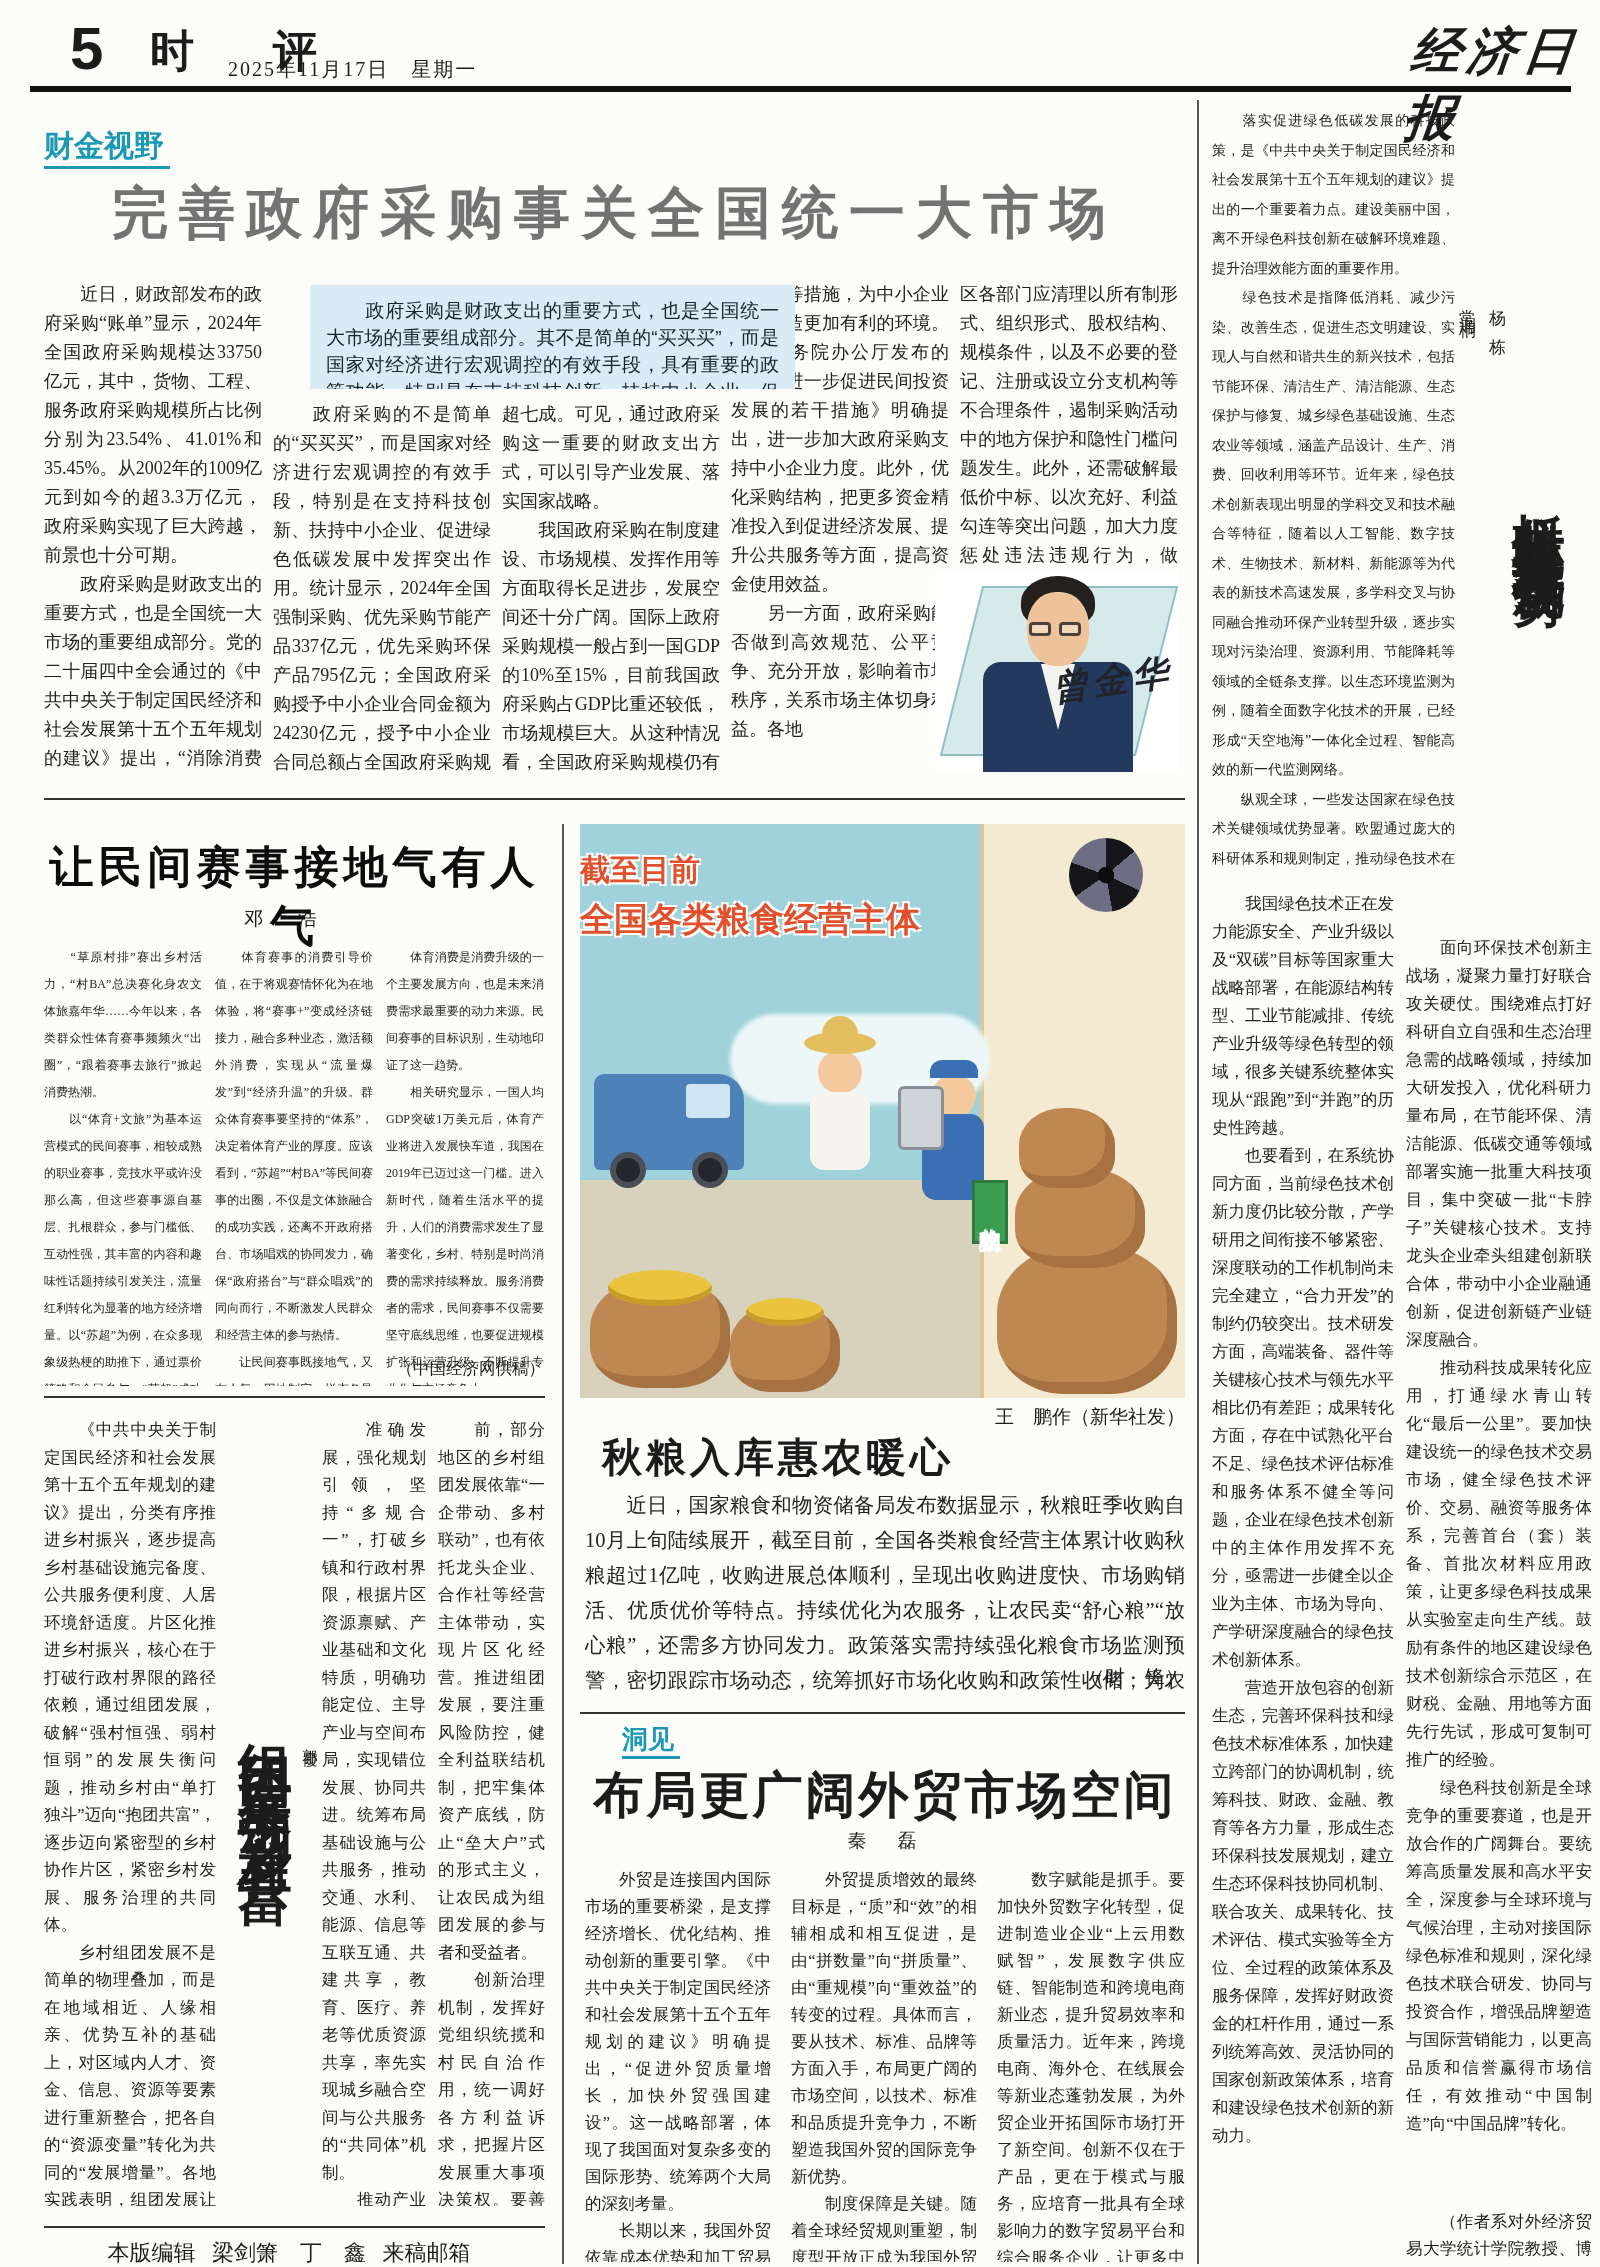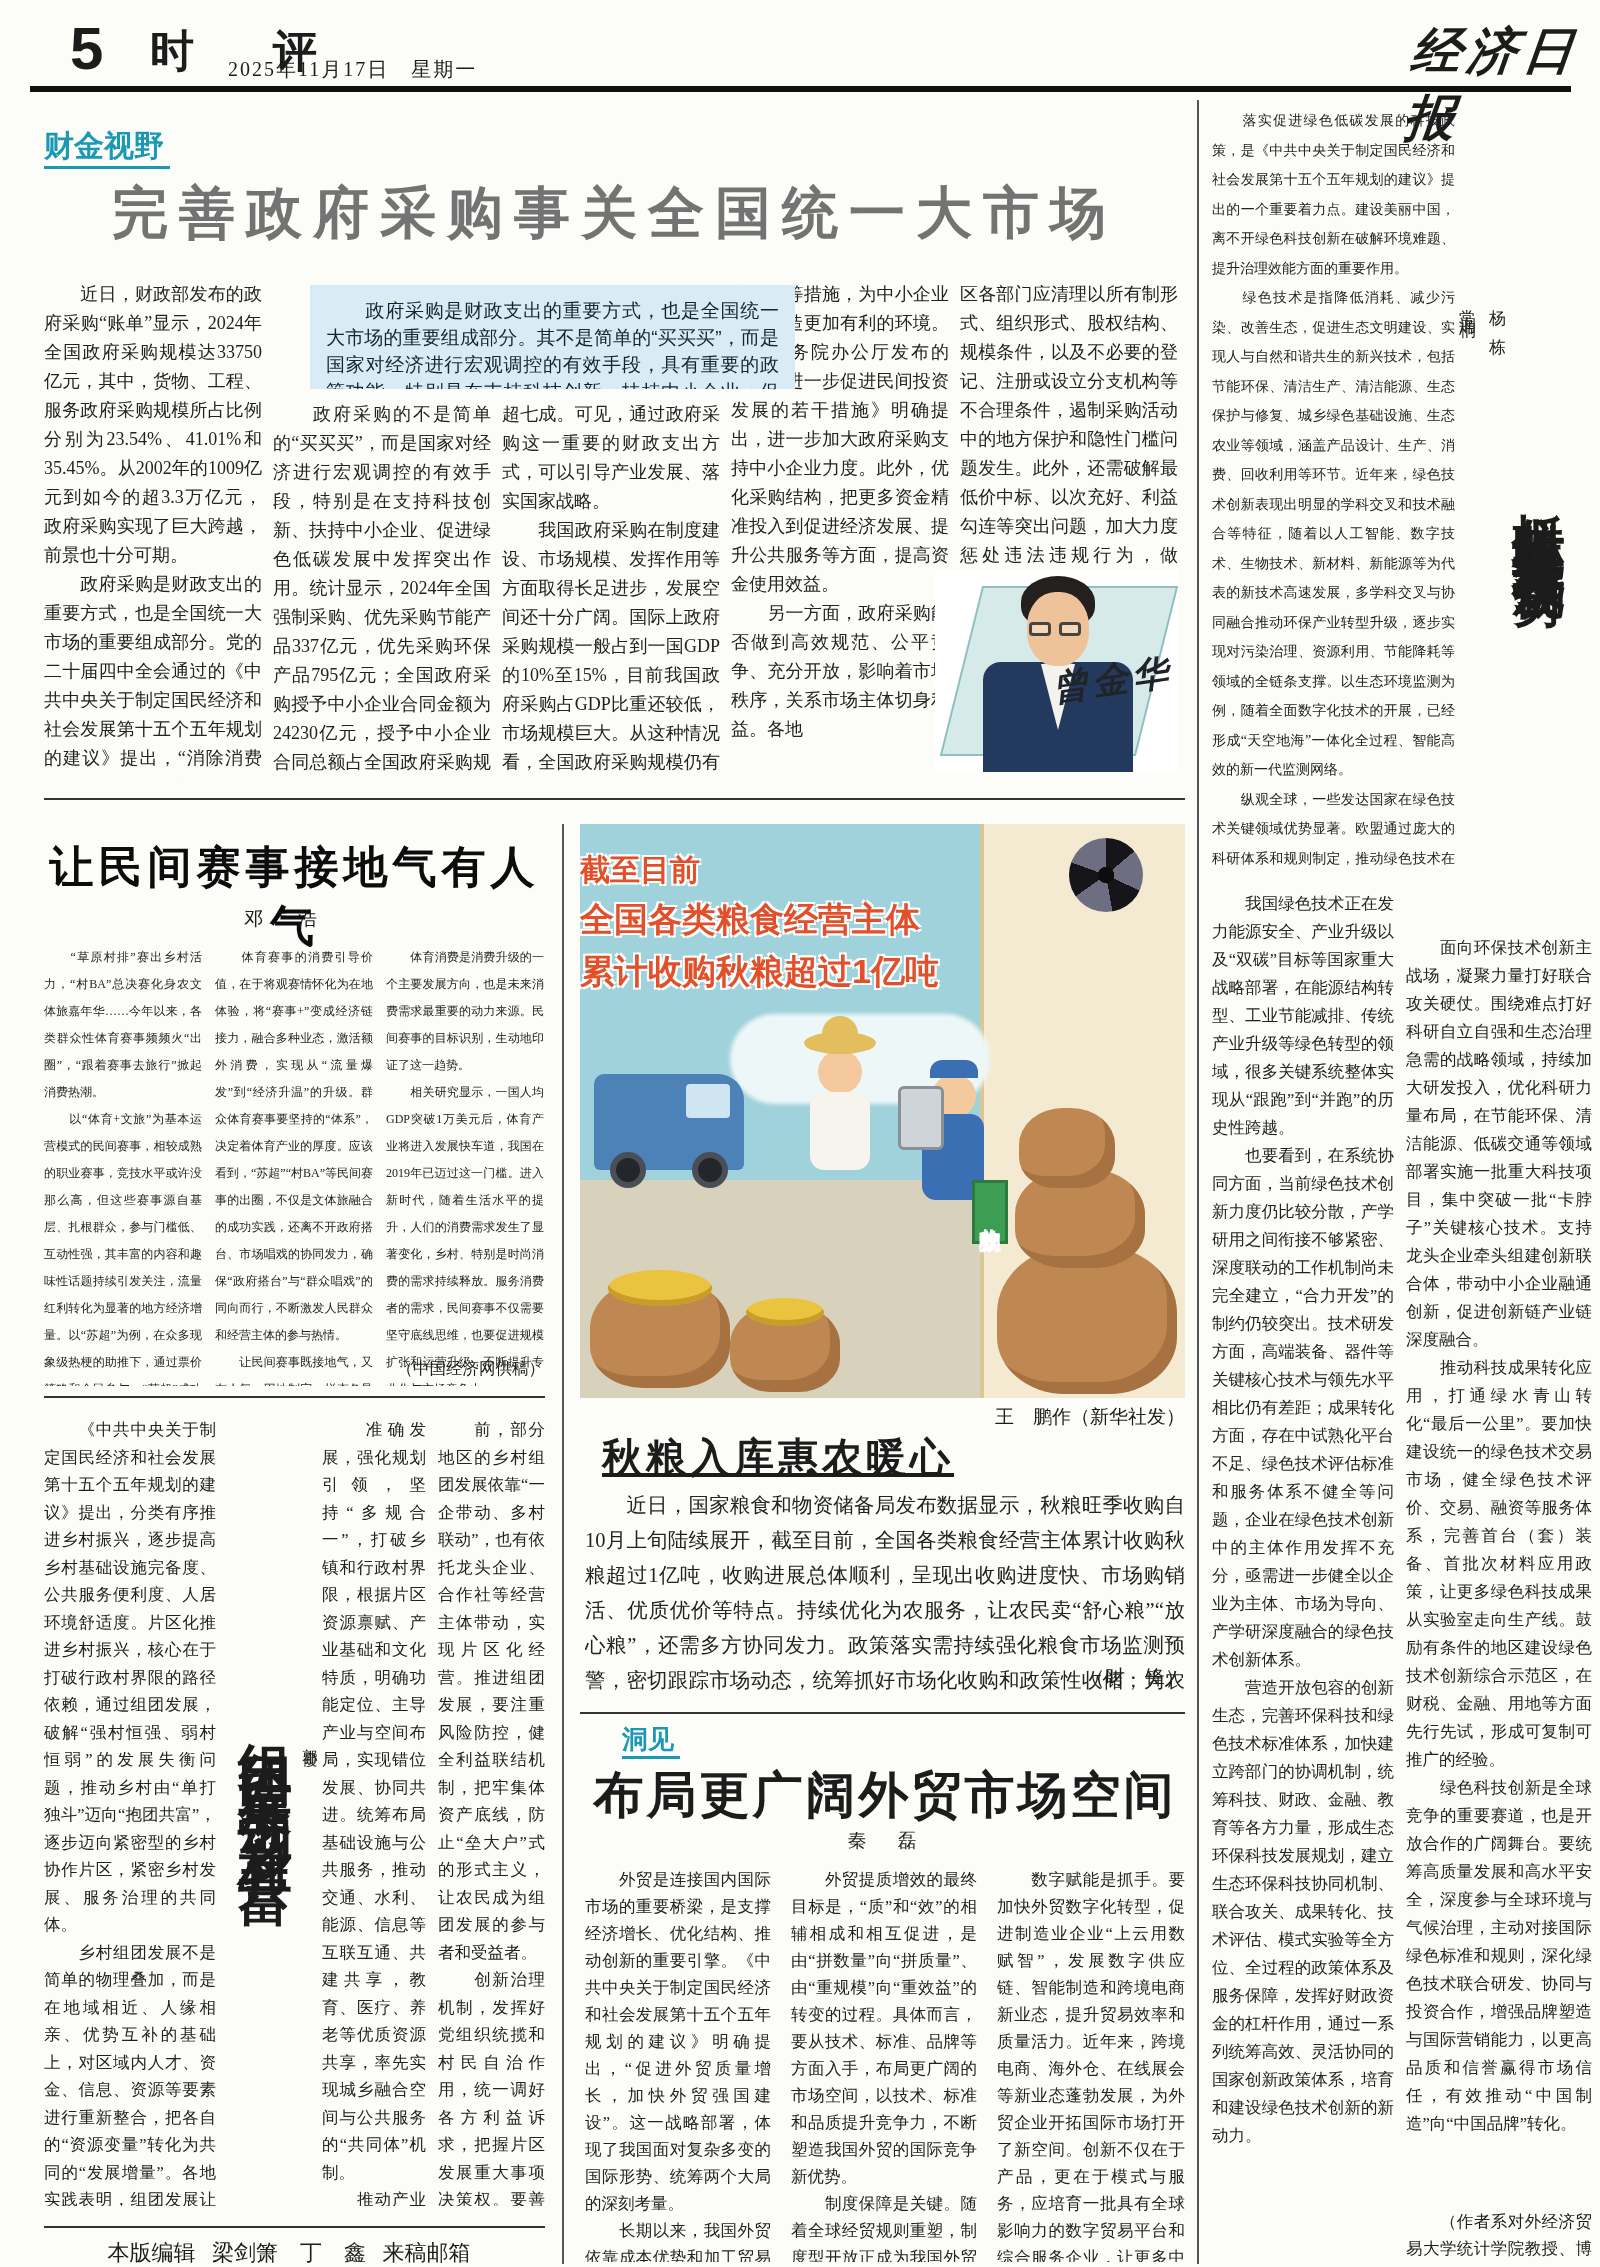--- a/index.html
+++ b/index.html
@@ -71,21 +71,21 @@
   .farmer .hat { position:absolute; left:-14px; top:-18px; width:72px; height:22px; background:#e3bd5e; border-radius:50%; }
   .farmer .hatTop { position:absolute; left:4px; top:-34px; width:36px; height:24px; background:#e3bd5e; border-radius:18px 18px 0 0; }
   .farmer .bodyShirt { position:absolute; left:-8px; top:42px; width:60px; height:78px; background:#f6f4ec; border-radius:14px; }
   .official .cap { position:absolute; left:-2px; top:-14px; width:48px; height:18px; background:#3a6fb3; border-radius:12px 12px 0 0; }
   .official .bodyCoat { position:absolute; left:-10px; top:40px; width:62px; height:86px; background:#3a6fb3; border-radius:14px; }
   .sign { position:absolute; background:#3c9e52; border:3px solid #2c7a3d; color:#fff; font-family:"Liberation Sans",sans-serif; font-weight:bold; font-size:22px; line-height:26px; writing-mode:vertical-rl; text-align:center; padding:4px 2px; }
   .device { position:absolute; width:46px; height:64px; background:#cfd4d9; border:3px solid #8a9097; border-radius:6px; }
   .cartoon-caption { left:580px; top:1404px; width:605px; text-align:right; font-size:19px; }
 
   
-  .grain-headline { left:602px; top:1430px; font-size:40px; font-weight:900; font-family:"Liberation Sans",sans-serif; letter-spacing:4px;text-decoration:underline; }
+  .grain-headline { left:602px; top:1430px; font-size:40px; font-weight:900; font-family:"Liberation Sans",sans-serif; letter-spacing:4px; }
   .grain-body { left:585px; top:1488px; width:600px; height:214px; font-size:20.5px; line-height:35px; }
   .grain-author { left:985px; top:1664px; width:200px; text-align:right; font-size:20px; }
   .grain-underrule { left:580px; top:1712px; width:605px; height:2px; background:#333; }
 
   
   .insight-kicker { left:622px; top:1722px; font-size:26px; font-weight:bold; font-family:"Liberation Sans",sans-serif; }
   .insight-under { left:622px; top:1756px; width:58px; height:3px; background:#1a98b4; }
   .insight-headline { left:585px; top:1762px; width:600px; font-size:50px; font-weight:900; text-align:center; letter-spacing:3px; font-family:"Liberation Sans",sans-serif; }
   .insight-author { left:585px; top:1828px; width:600px; text-align:center; font-size:19px; letter-spacing:6px; }
   .insightcol { top:1866px; width:186px; height:396px; font-size:16.5px; line-height:27px; }
@@ -158,21 +158,20 @@
 <div class="abs vdiv-mid"></div>
 <div class="abs vdiv-right"></div>
 
 <div class="abs cartoon">
   <div class="wall"></div>
   <div class="fan"></div>
   <div class="cloud"></div>
   <div class="banner">
     <div class="b1">截至目前</div>
     <div class="b2">全国各类粮食经营主体</div>
-    <div class="b3">累计收购秋粮超过1亿吨</div>
   </div>
   <div class="truck">
     <div class="win"></div>
     <div class="wheel" style="left:16px"></div>
     <div class="wheel" style="right:16px"></div>
   </div>
   <div class="sackpile" style="left:10px; bottom:10px; width:140px; height:110px"></div>
   <div class="grain-top" style="left:28px; bottom:92px; width:104px; height:36px"></div>
   <div class="sackpile" style="left:150px; bottom:6px; width:110px; height:88px"></div>
   <div class="grain-top" style="left:166px; bottom:72px; width:78px; height:28px"></div>

